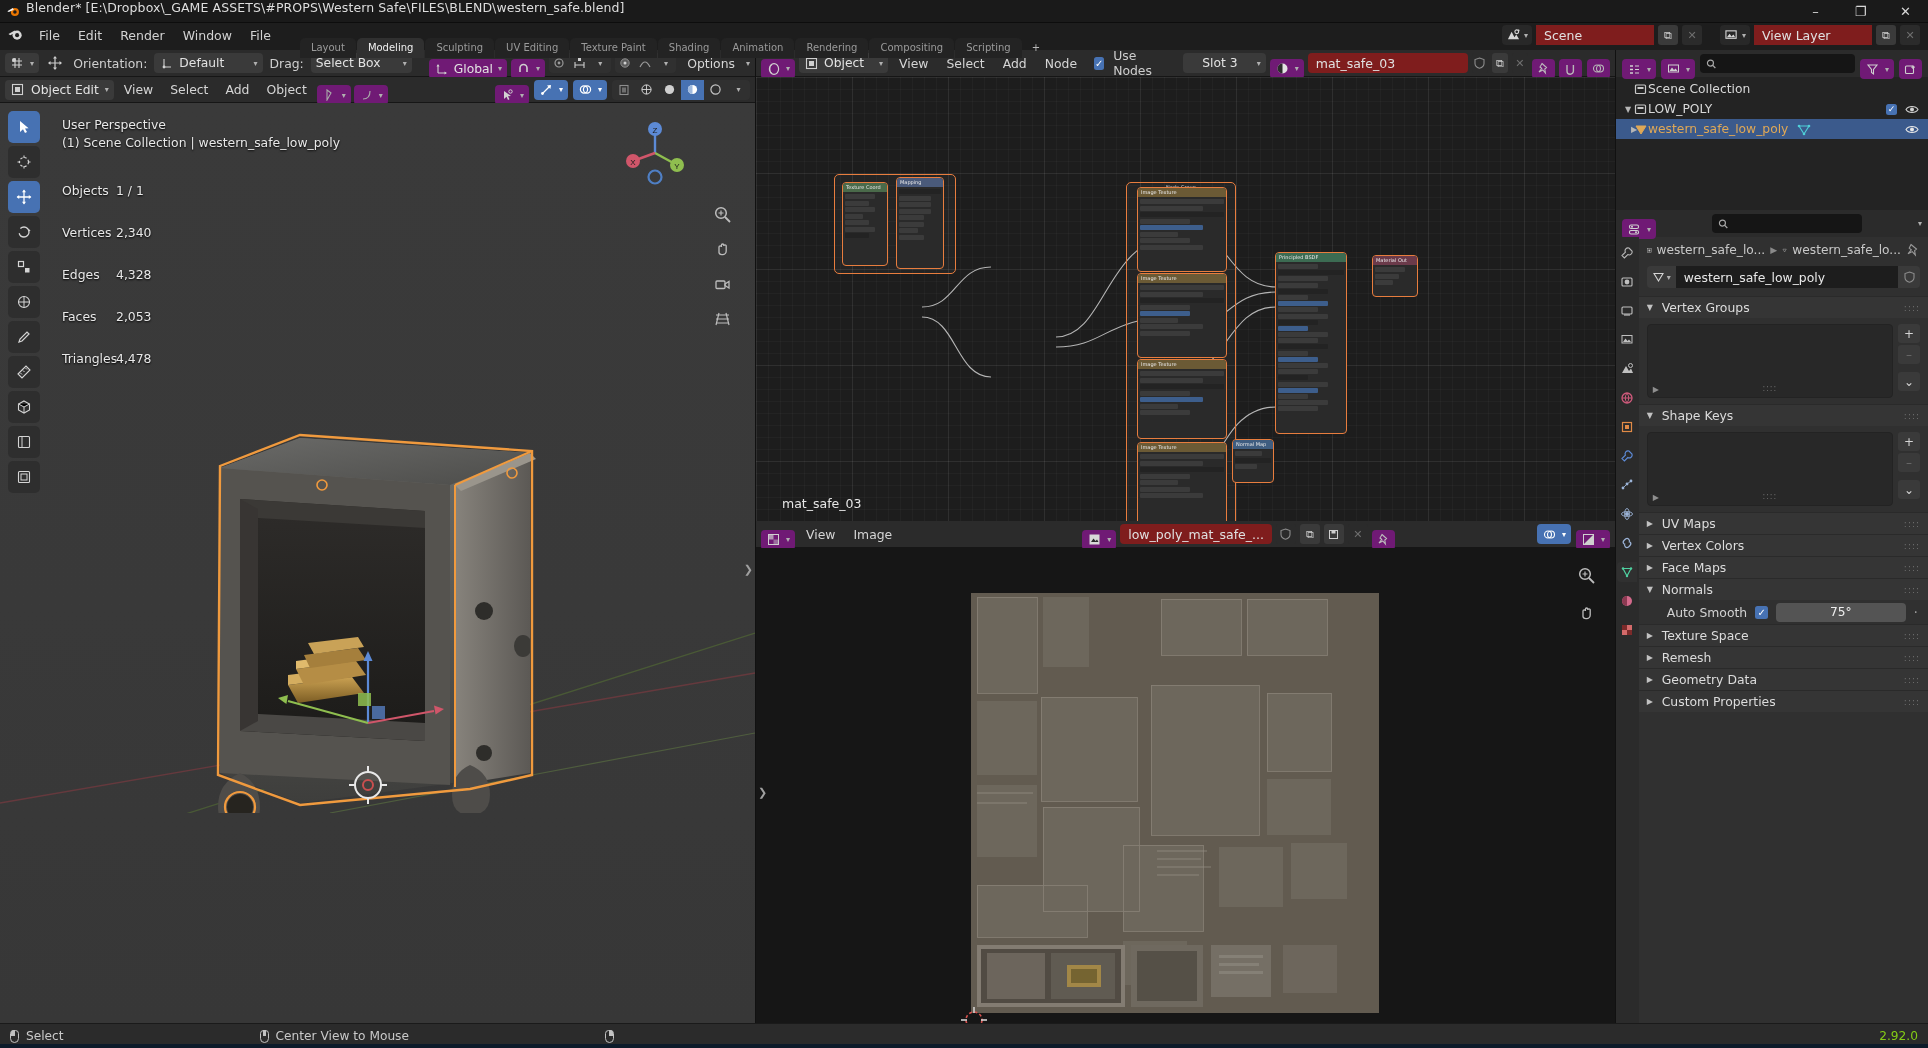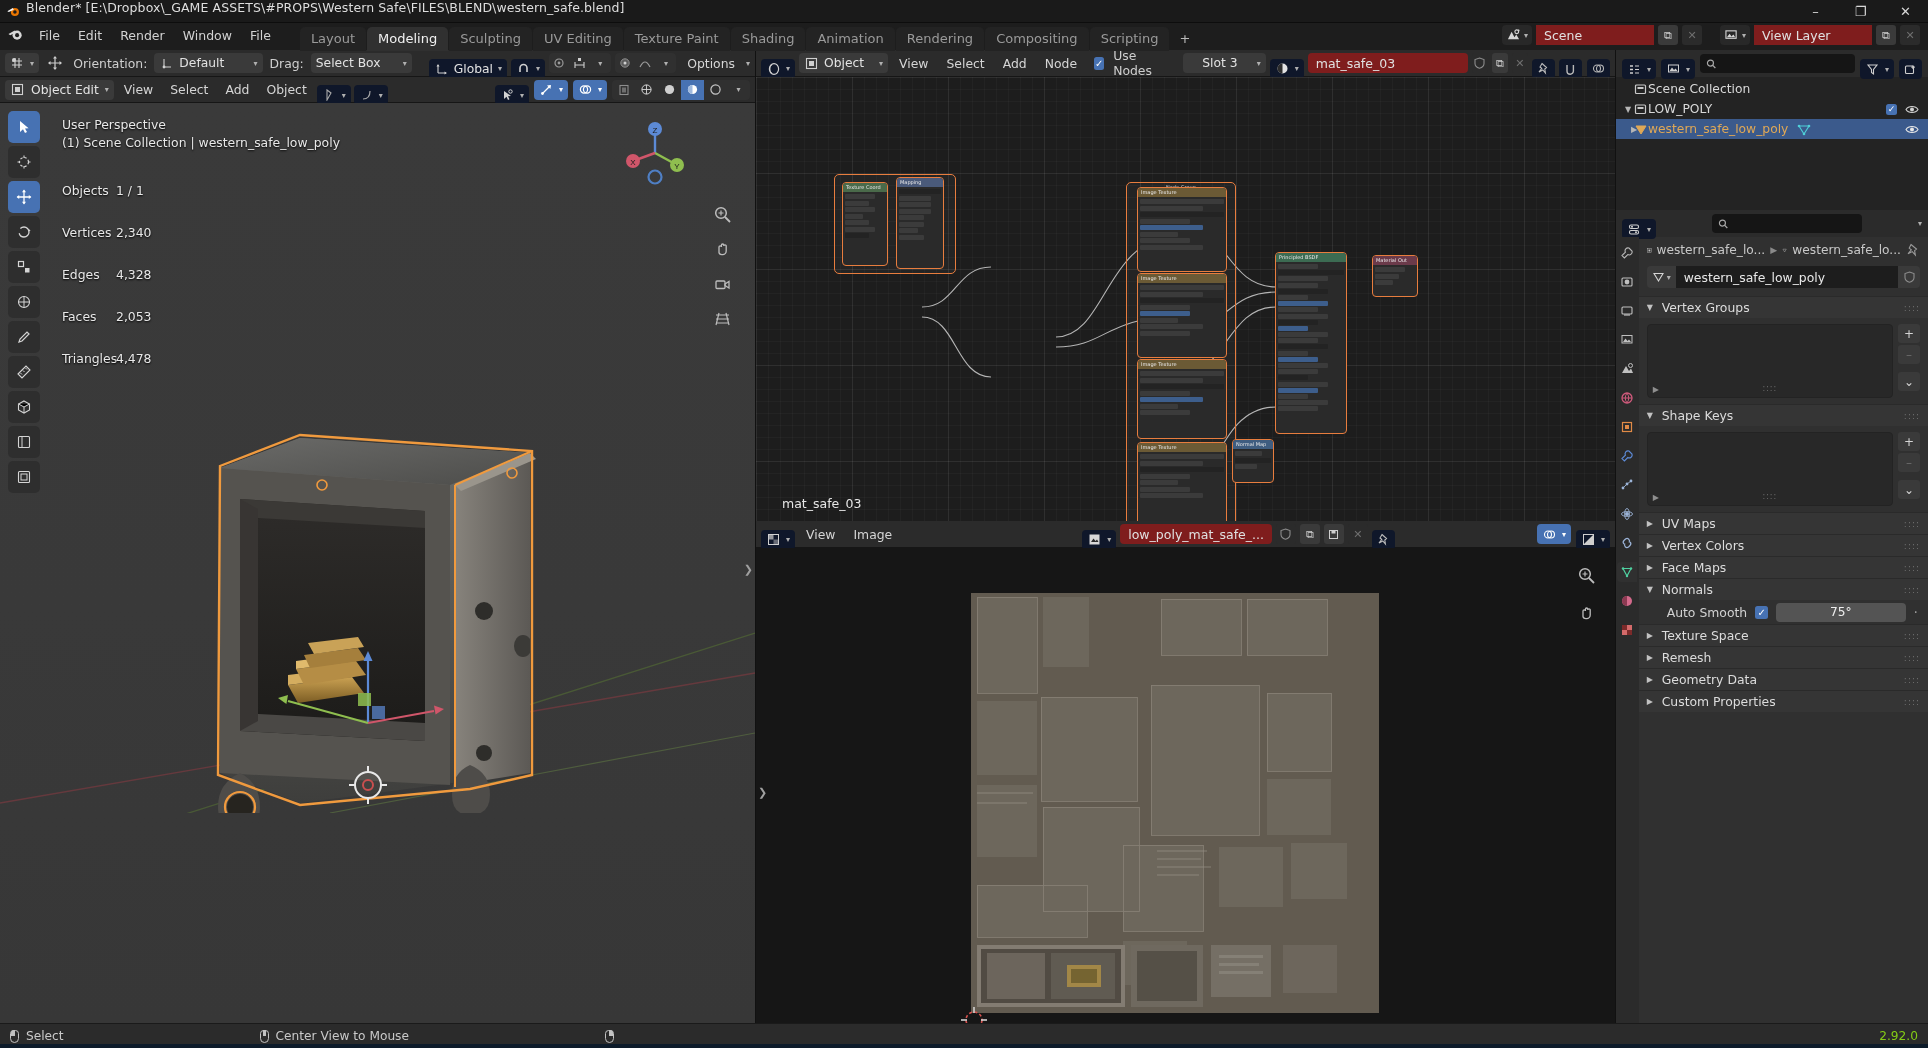--- a/index.html
+++ b/index.html
@@ -27,22 +27,22 @@
   
   .topbar {
     flex: 0 0 27px; height: 27px; background: #1d1d1d; display:flex; align-items:center;
     position: relative;
   }
   .blender-logo { width: 30px; display:flex; align-items:center; justify-content:center; padding-bottom:5px;}
   .menu-list { display:flex; align-items:center; height:22px; padding-bottom:3px;}
   .menu-item { padding: 2px 9px; font-size: 12.5px; color:#d2d2d2; border-radius:3px;}
   .ws-tabs { display:flex; align-items:flex-end; height:27px; margin-left: 20px;}
   .ws-tab {
-    padding: 4px 11px 5px; font-size: 13px; color: #9a9a9a; background: #232323;
-    border-radius: 5px 5px 0 0; margin-right: 1px; position:relative; top:1px;
+    padding: 4px 11px 5px; font-size: 10px; color: #9a9a9a; background: #232323;
+    border-radius: 5px 5px 0 0; margin-right: 1px; position:relative; top:8px;
   }
   .ws-tab.active { background: #303030; color: #f0f0f0; }
   .ws-tab.plus { color:#b9b9b9; padding: 4px 9px 5px; background:transparent;}
   .topbar-right { margin-left:auto; display:flex; align-items:center; gap:4px; padding:0 8px 3px 0;}
   .scene-field {
     display:flex; align-items:center; background:#282828; border-radius:4px; height:20px;
   }
   .ddbtn { display:flex; align-items:center; background:#282828; border-radius:4px; height:20px; padding:0 4px; gap:3px;}
   .field-txt { background:#7f1d1d; height:20px; display:flex; align-items:center; padding:0 8px; font-size:12.5px; color:#e0e0e0; min-width:118px;}
   .sq-btn { width:20px;height:20px;background:#3a3a3a;border-radius:3px;display:flex;align-items:center;justify-content:center;color:#cfcfcf;font-size:11px;}
@@ -63,21 +63,21 @@
   .ed-sub {
     height:26px; background:#2b2b2b; display:flex; align-items:center; gap:3px;
     padding:0 5px; flex:0 0 26px; border-bottom:1px solid #161616;
   }
   .hdr-menu { padding: 2px 7px; font-size:12.4px; color:#d5d5d5; border-radius:3px;}
   .hdr-lbl { font-size:12.4px; color:#cfcfcf; padding: 0 3px;}
   .ctl {
     display:flex; align-items:center; height:20px; background:#3a3a3a; border-radius:4px;
     padding:0 5px; gap:5px; font-size:12.3px; color:#e2e2e2;
   }
-  .ctl.flat { background:#0f172a;margin-top:11px; }
+  .ctl.flat { background:#701a75;margin-top:11px; }
   .ctl.dropdown { min-width:34px; }
   .ctl-icon { width:15px;height:15px;display:flex;align-items:center;justify-content:center;}
   .toggle-grp { display:flex; gap:0; background:#2b2b2b; border-radius:4px; overflow:hidden;}
   .tg { width:23px;height:20px;display:flex;align-items:center;justify-content:center;background:#3a3a3a;}
   .tg.on { background:#4772b3; }
   .tg.off { background:#303030; }
   .sep { width:10px; }
   .cbox { width:13px;height:13px;background:#4772b3;border-radius:2.5px;display:flex;align-items:center;justify-content:center;color:#fff;font-size:10px;}
 
   

